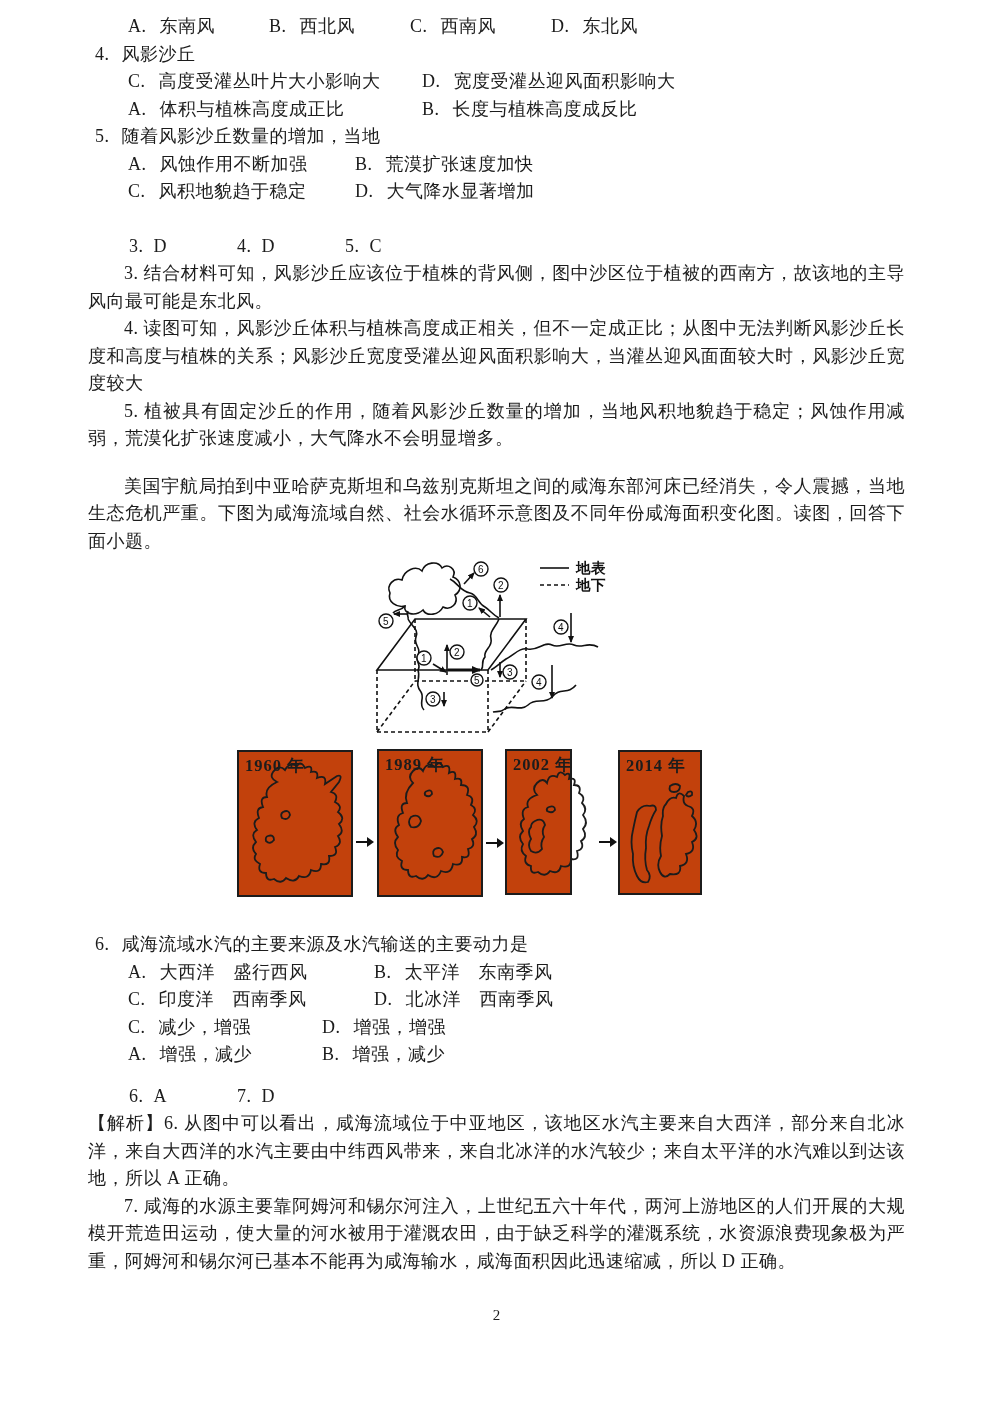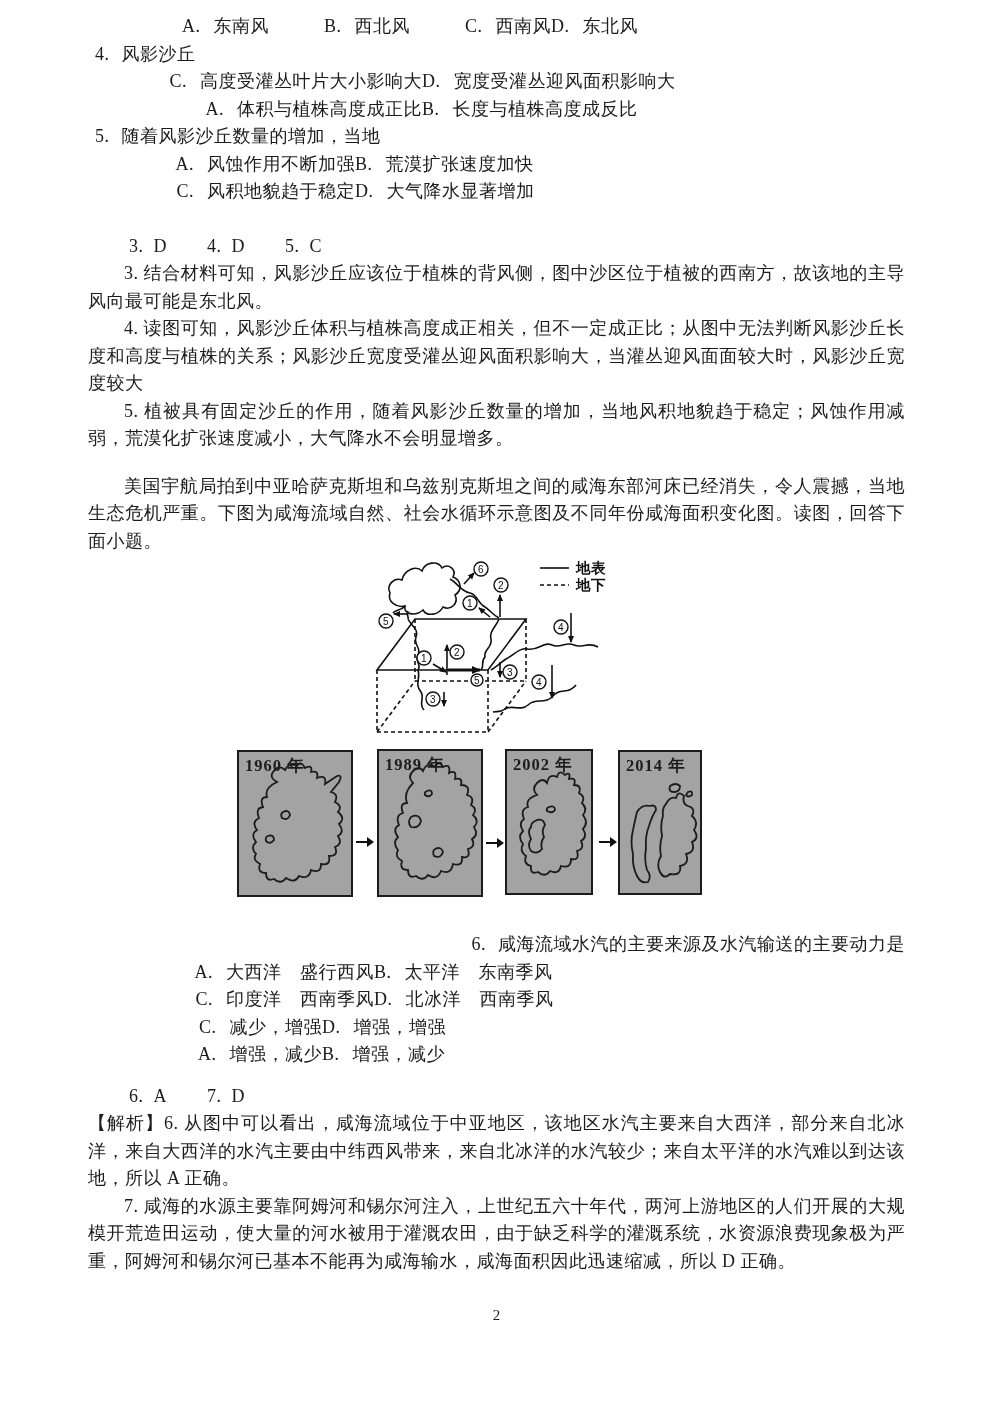--- a/index.html
+++ b/index.html
@@ -7,36 +7,36 @@
   body {
     width:992px; height:1403px; overflow:hidden;
     font-family:"Liberation Serif","DejaVu Serif",serif;
     color:#1c1c1c; font-size:18px; letter-spacing:0.5px;
   }
   .content { padding:13px 87px 0 88px; }
   .line { line-height:27.5px; white-space:nowrap; }
   .stem { margin-left:7px; }
   .stem .no { margin-right:12px; }
   .optrow { display:flex; margin-left:40px; line-height:27.5px; }
-  .opt { display:inline-block; white-space:nowrap;text-align:right; }
+  .opt { display:inline-block; white-space:nowrap; }
   .opt .lbl { margin-right:13px; }
-  .ansrow { display:flex; margin-left:41px; line-height:27.5px; }
+  .ansrow { display:flex; margin-left:41px; line-height:27.5px;gap:30px; }
   .ansrow .ansitem { margin-right:40px; }
   .ansitem .no { margin-right:10px; }
   p.para { line-height:27.5px; text-indent:2em; text-align:justify; }
   p.para.noindent { text-indent:0;font-family:Liberation Serif, serif; }
   .sp27 { height:27px; } .sp20 { height:20px; } .sp14 { height:14px; }
   .fig-cycle { height:192px; position:relative; }
   .fig-cycle svg { position:absolute; left:242px; top:0; }
   .fig-maps { position:relative; height:158px; }
-  .map-panel { position:absolute; border:2px solid #1c1c1c; background:#a3a3a3; }
+  .map-panel { position:absolute; border:2px solid #1c1c1c; background:#c2410c; }
   .map-year { position:absolute; top:3px; left:6px; font-weight:700; font-size:16.5px; letter-spacing:1px; white-space:nowrap; }
   .map-blob { position:absolute; left:0; top:0; }
   .panel-arrow { position:absolute; }
-  .q6block { margin-top:26px;text-align:right; }
+  .q6block { margin-top:26px; }
   .pageno { text-align:center; margin-top:32px; font-size:15px; letter-spacing:0; }
   svg text.digit { font-family:"Liberation Sans","DejaVu Sans",sans-serif; font-size:10px; fill:#111; }
   svg text.legend { font-weight:700; font-size:14.5px; fill:#111; }
 </style>
 </head>
 <body>
 
 <div class="content">
 
   <div class="optrow">
@@ -210,21 +210,21 @@
           <path d="M32,66 Q40,62 42,70 Q40,78 32,76 Q28,71 32,66 Z"></path>
           <path d="M56,98 Q62,95 64,101 Q62,108 55,105 Q53,100 56,98 Z"></path>
         </g>
       </svg>
       <span class="map-year">1989 年</span>
     </div>
     <svg class="panel-arrow" style="left:397px; top:89px;" width="20" height="14">
         <line x1="1" y1="7" x2="13" y2="7" stroke="#111" stroke-width="2"></line>
         <path d="M12,2 L19,7 L12,12 Z" fill="#111"></path>
       </svg>
-    <div class="map-panel" style="left:417px; top:2px; width:88px; height:146px;">
+    <div class="map-panel" style="left:417px; top:2px; width:67px; height:146px;">
       <svg class="map-blob" width="84" height="142" viewBox="0 0 84 142">
         <g stroke="#1c1c1c" fill="none" stroke-width="1.8">
           <path d="M30,44 Q24,38 30,32 Q36,26 40,32 Q42,22 50,26 Q52,18 58,24 Q64,20 62,28 Q70,26 67,34 Q75,34 72,42 Q79,46 75,52 Q81,58 76,64 Q82,72 76,78 Q81,86 74,90 Q78,98 70,100 Q73,110 64,108 Q64,118 54,115 Q52,124 43,120 Q38,127 31,121 Q23,124 24,115 Q16,113 19,105 Q12,100 16,93 Q10,86 16,80 Q11,72 17,68 Q13,58 21,56 Q18,48 30,44 Z"></path>
           <path d="M42,56 Q48,54 48,59 Q45,63 40,60 Q39,57 42,56 Z"></path>
           <path d="M28,70 Q36,66 38,74 Q34,80 37,86 Q33,92 35,98 Q30,104 24,100 Q20,94 24,88 Q20,80 24,76 Q24,72 28,70 Z"></path>
         </g>
       </svg>
       <span class="map-year">2002 年</span>
     </div>
     <svg class="panel-arrow" style="left:510px; top:88px;" width="20" height="14">

